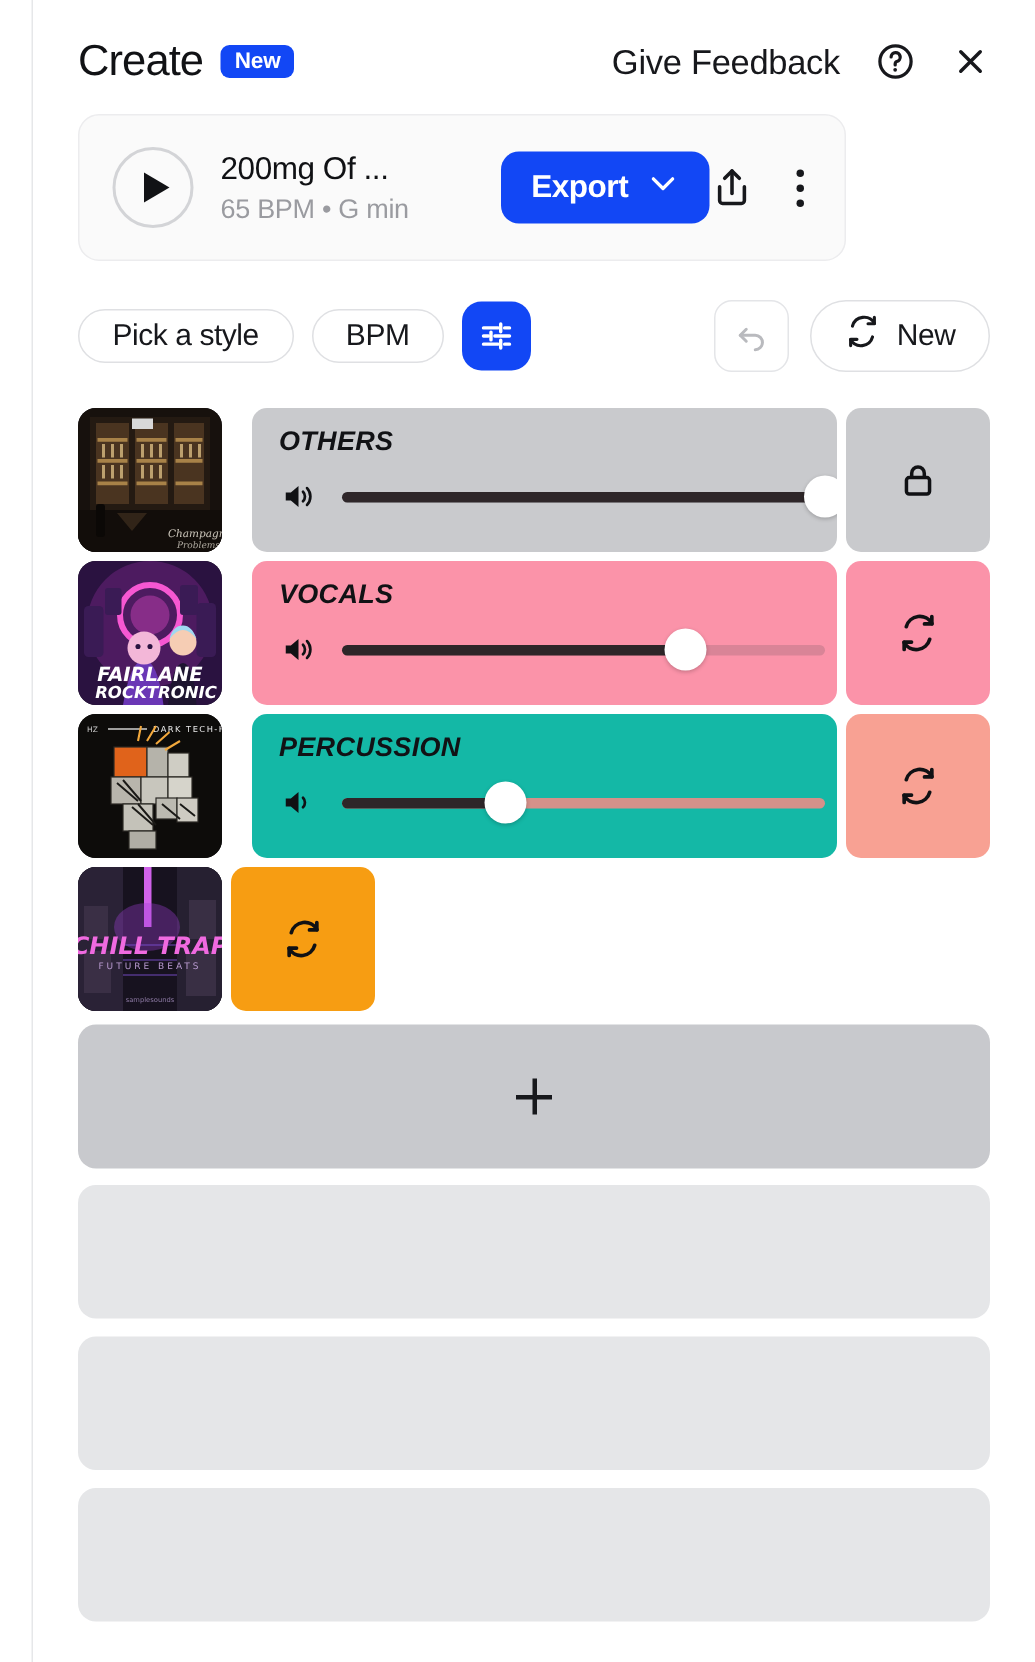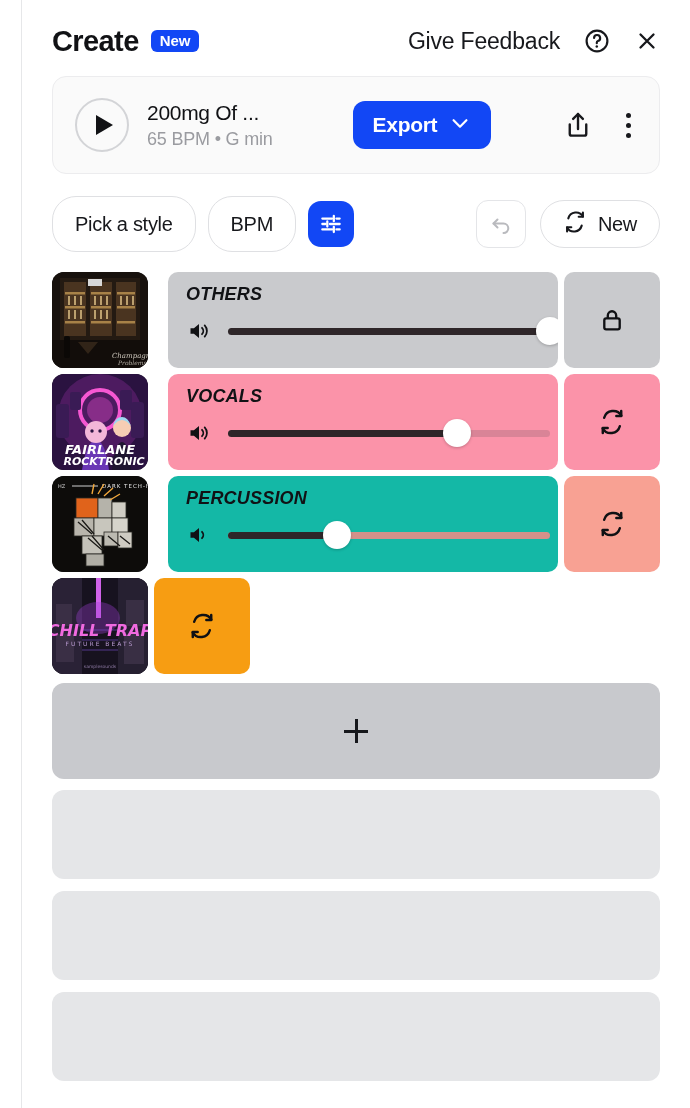--- a/index.html
+++ b/index.html
@@ -25,21 +25,21 @@
   
   .header {
     position: absolute;
     left: 52px; top: 20px;
     width: 608px; height: 42px;
     display: flex;
     align-items: center;
   }
   .title {
     font-size: 29px;
-    font-weight: 700;
+    font-weight: 400;
     letter-spacing: -0.6px;
     color: #111215;
   }
   .badge-new {
     margin-left: 12px;
     background: #1247f5;
     color: #ffffff;
     font-size: 15px;
     font-weight: 600;
     letter-spacing: -0.1px;
@@ -65,21 +65,21 @@
     align-items: center;
     justify-content: center;
     width: 26px; height: 26px;
     color: #17181c;
   }
 
   
   .player-card {
     position: absolute;
     left: 52px; top: 76px;
-    width: 608px; height: 98px;
+    width: 512px; height: 98px;
     background: #fafafa;
     border: 1px solid #ececee;
     border-radius: 14px;
     display: flex;
     align-items: center;
     padding: 0 18px 0 22px;
   }
   .play-ring {
     width: 54px; height: 54px;
     border: 2px solid #d3d4d7;
@@ -135,21 +135,21 @@
 
   
   .toolbar {
     position: absolute;
     left: 52px; top: 200px;
     width: 608px; height: 48px;
     display: flex;
     align-items: center;
   }
   .pill {
-    height: 56px;
+    height: 36px;
     border: 1px solid #dfe0e3;
     border-radius: 24px;
     background: #ffffff;
     display: flex;
     align-items: center;
     justify-content: center;
     padding: 0 22px;
     font-size: 20px;
     color: #17181c;
     letter-spacing: -0.3px;

